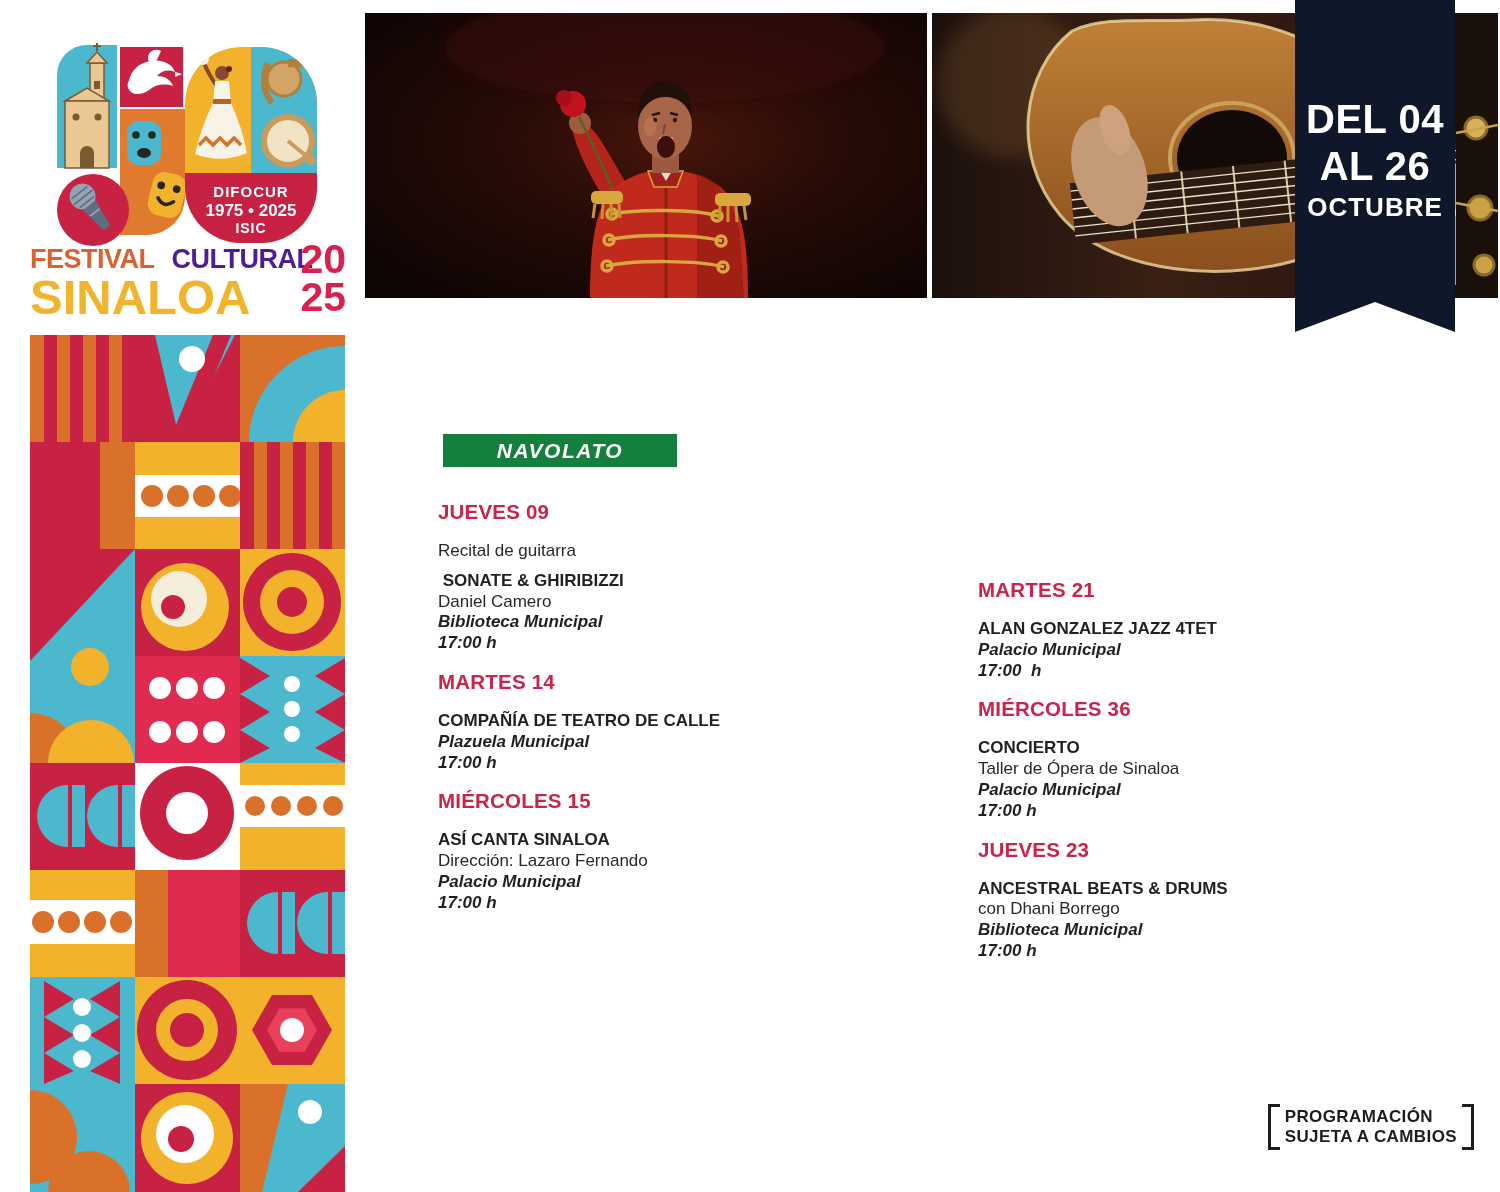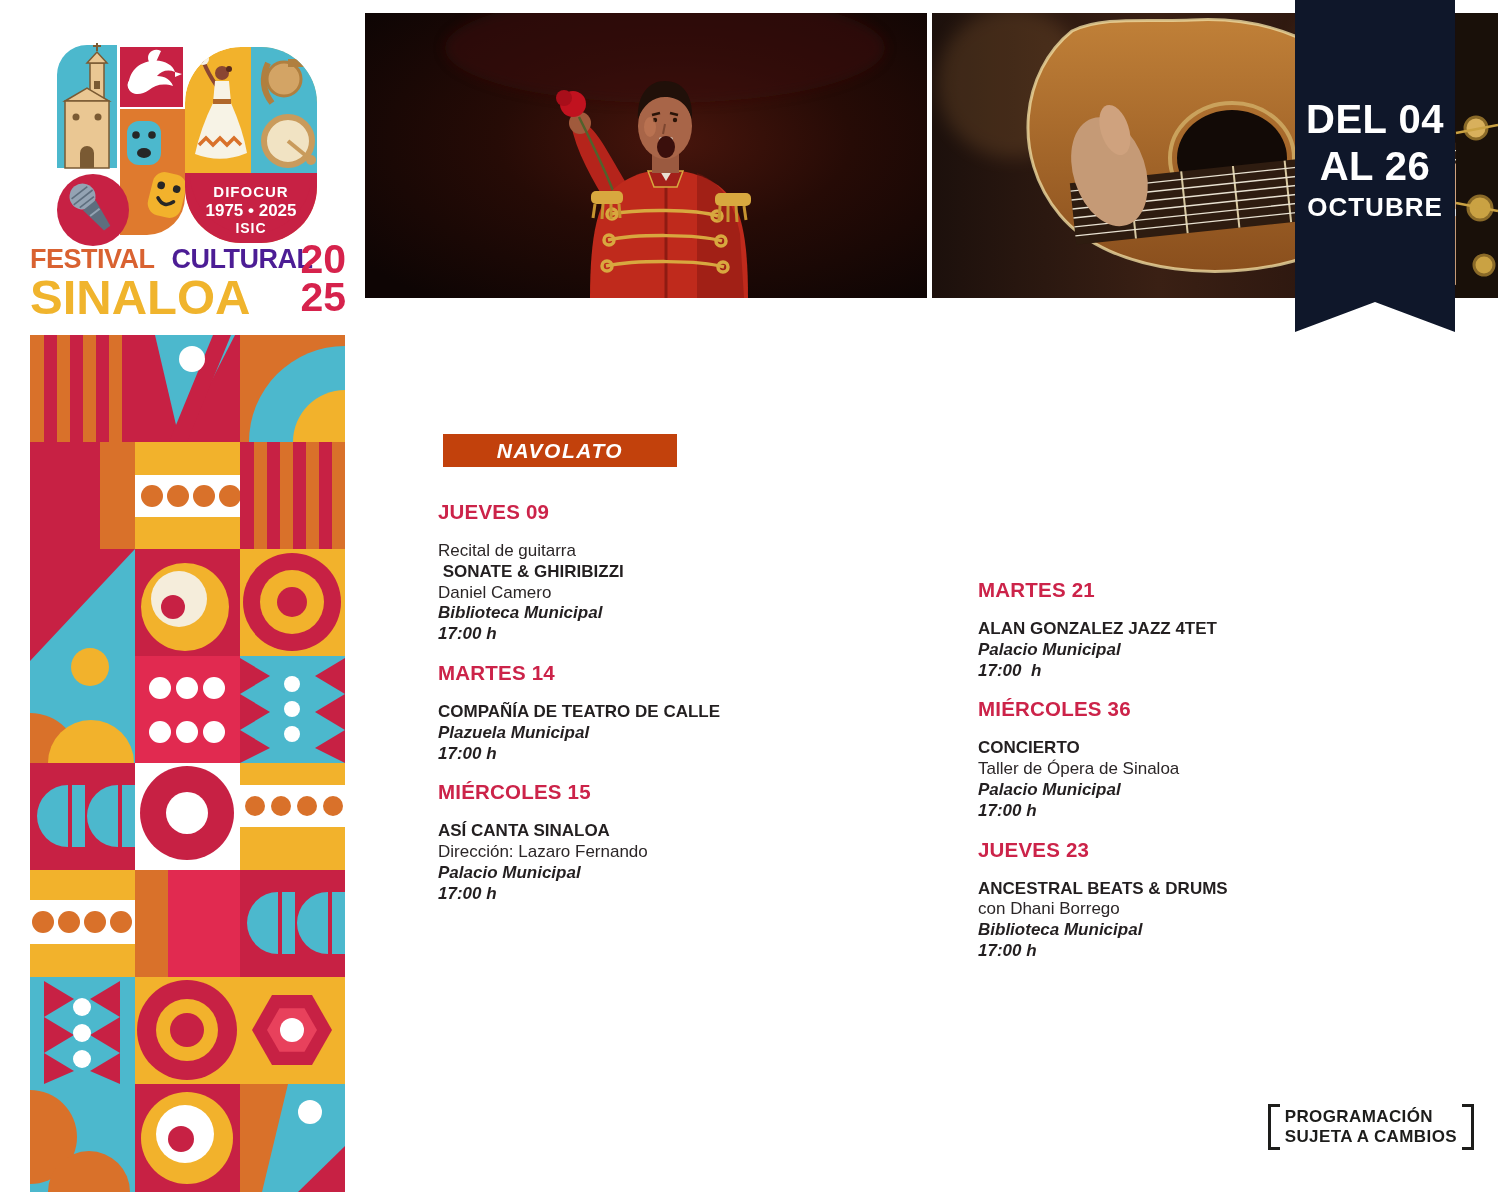--- a/index.html
+++ b/index.html
@@ -22,33 +22,33 @@
   
   .wordmark{position:absolute;left:30px;top:244px;width:316px;height:76px;}
   .wm-row1{font-size:27px;font-weight:800;letter-spacing:-.5px;white-space:nowrap;}
   .wm-festival{color:#D96231;}
   .wm-cultural{color:#4c1d95;margin-left:17px;}
   .wm-sinaloa{font-size:49px;font-weight:800;color:#F0B42D;letter-spacing:0;line-height:44px;white-space:nowrap;}
   .wm-year{position:absolute;right:0;top:-4px;color:#D6224C;font-weight:800;font-size:41px;
            line-height:38px;text-align:right;margin-left:44px;}
 
   
-  .section-box{position:absolute;left:443px;top:434px;width:234px;height:33px;background:#c2410c;
+  .section-box{position:absolute;left:443px;top:434px;width:234px;height:33px;background:#15803d;
                color:#fff;font-style:italic;font-weight:800;font-size:21px;letter-spacing:1.5px;
                text-align:center;line-height:33px;}
 
   
   .sched{position:absolute;width:520px;}
   .sched-left{left:438px;top:500px;}
   .sched-right{left:978px;top:578px;}
   .day{color:#CC2349;font-weight:800;font-size:20.5px;line-height:23px;letter-spacing:.2px;
        margin-bottom:18px;}
   .event-group + .event-group{margin-top:16px;}
   .ev-line{font-size:17px;line-height:20.8px;color:#2B2627;white-space:pre-wrap;}
-  .ev-line.boldline{font-weight:800;color:#231F20;}
+  .ev-line.boldline{font-weight:800;color:#231F20;margin-top:9px;}
   .ev-line.venue,.ev-line.time{font-weight:800;font-style:italic;color:#231F20;}
 
   
   .prog-note{position:absolute;right:26px;top:1104px;display:flex;align-items:stretch;}
   .bracket{width:9px;border:3px solid #1D1D1B;}
   .bracket.left{border-right:none;}
   .bracket.right{border-left:none;}
   .prog-text{padding:3px 5px;font-size:17px;font-weight:700;color:#1D1D1B;line-height:20px;
              letter-spacing:.4px;white-space:nowrap;}
 </style>

